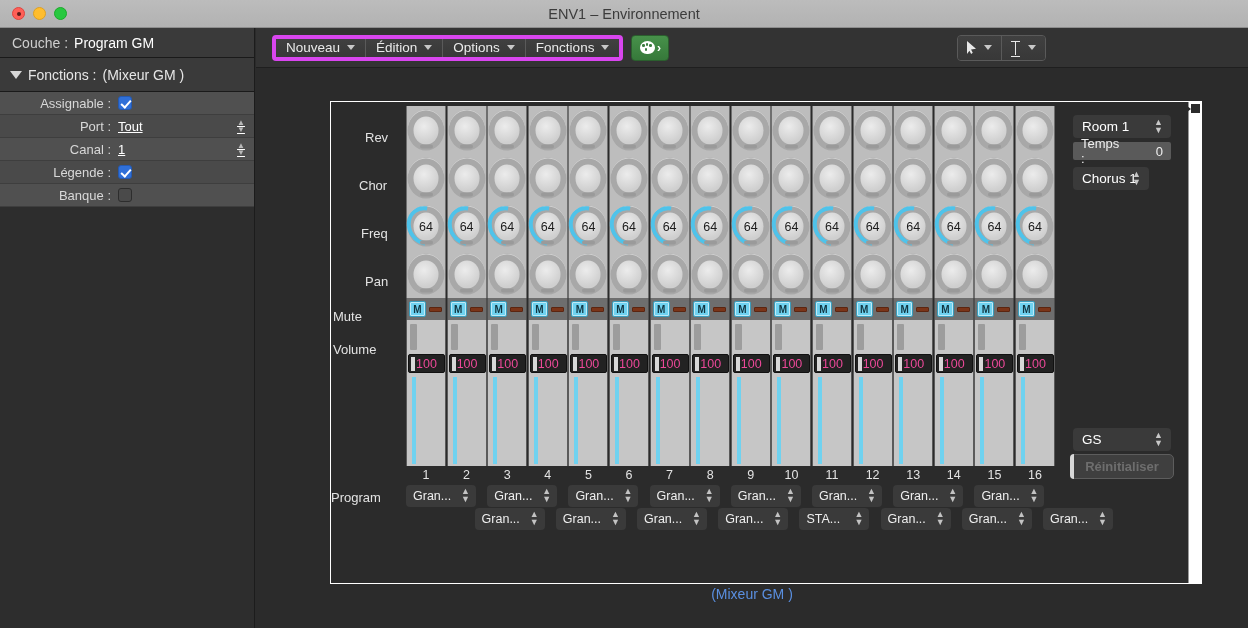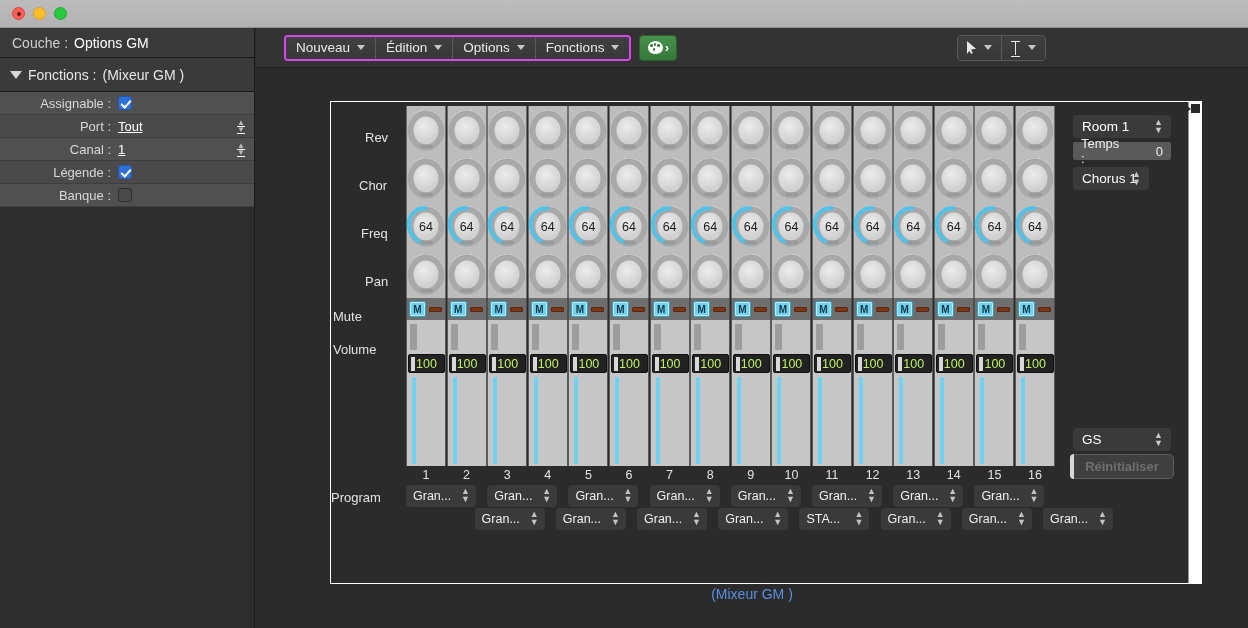--- a/index.html
+++ b/index.html
@@ -83,22 +83,22 @@
   .stepper .up,.stepper .dn{font-size:8px;line-height:7px;}
   .insp-rest{background:#2d2d2d;height:355px;}
 
   
   .toolbar{
     position:absolute;left:256px;top:28px;width:992px;height:40px;
     background:#333333;border-bottom:1px solid #1f1f1f;
     display:flex;align-items:center;
   }
   .menugroup{
-    display:flex;margin-left:28px;height:26px;
-    border:2px solid #d946ef;border-radius:4px;overflow:hidden;
+    display:flex;margin-left:16px;height:26px;
+    border:4px solid #d946ef;border-radius:4px;overflow:hidden;
     background:#4c1d95;
   }
   .menubtn{
     display:flex;align-items:center;gap:7px;padding:0 10px;height:100%;
     font-size:13.5px;color:#eaeaea;border-right:1px solid #5a5a5a;
     background:linear-gradient(#404040,#383838);
   }
   .menubtn:last-child{border-right:none;}
   .chev{width:0;height:0;border-left:4px solid transparent;border-right:4px solid transparent;border-top:5px solid #c8c8c8;}
   .palette-btn{
@@ -197,21 +197,21 @@
     position:absolute;left:0;width:40px;background:#c6c6c6;
     border-left:1px solid #5a5a5a;border-right:1px solid #5a5a5a;
   }
   .volhandle{
     position:absolute;left:3px;top:4px;width:7px;height:26px;background:#9d9d9d;border-radius:1px;
   }
   .volnum{
     position:absolute;left:1px;top:34px;width:37px;height:19px;
     background:#222222;border:1px solid #111;border-radius:2px;
     display:flex;align-items:center;justify-content:center;
-    font-size:12.5px;color:#bef264;
+    font-size:12.5px;color:#ec4899;
   }
   .volnum .tick{position:absolute;left:2px;top:2px;width:4px;height:14px;background:#d8d8d8;}
   .voltrack{position:absolute;left:5px;top:57px;width:4px;bottom:2px;background:#6fd2f0;}
 
   .chnum{
     position:absolute;width:40px;text-align:center;font-size:12.5px;color:#e3e3e3;
   }
 
   .prog{
     position:absolute;height:22px;background:#3a3a3a;border-radius:4px;
@@ -255,26 +255,27 @@
 <body>
 
 <div id="app">
 
   <div class="titlebar">
     <div class="traffic">
       <span class="tl red"></span>
       <span class="tl yellow"></span>
       <span class="tl green"></span>
     </div>
+    <div class="title-text">ENV1 – Environnement</div>
   </div>
 
   <div class="inspector">
     <div class="insp-head">
       <span class="lbl">Couche :</span>
-      <span class="val">Options GM</span>
+      <span class="val">Program GM</span>
     </div>
     <div class="insp-sub">
       <span class="tri"></span>
       <span class="lbl">Fonctions :</span>
       <span class="val" style="margin-left:6px">(Mixeur GM )</span>
     </div>
     <div class="insp-body">
 
 
       <div class="row alt">

